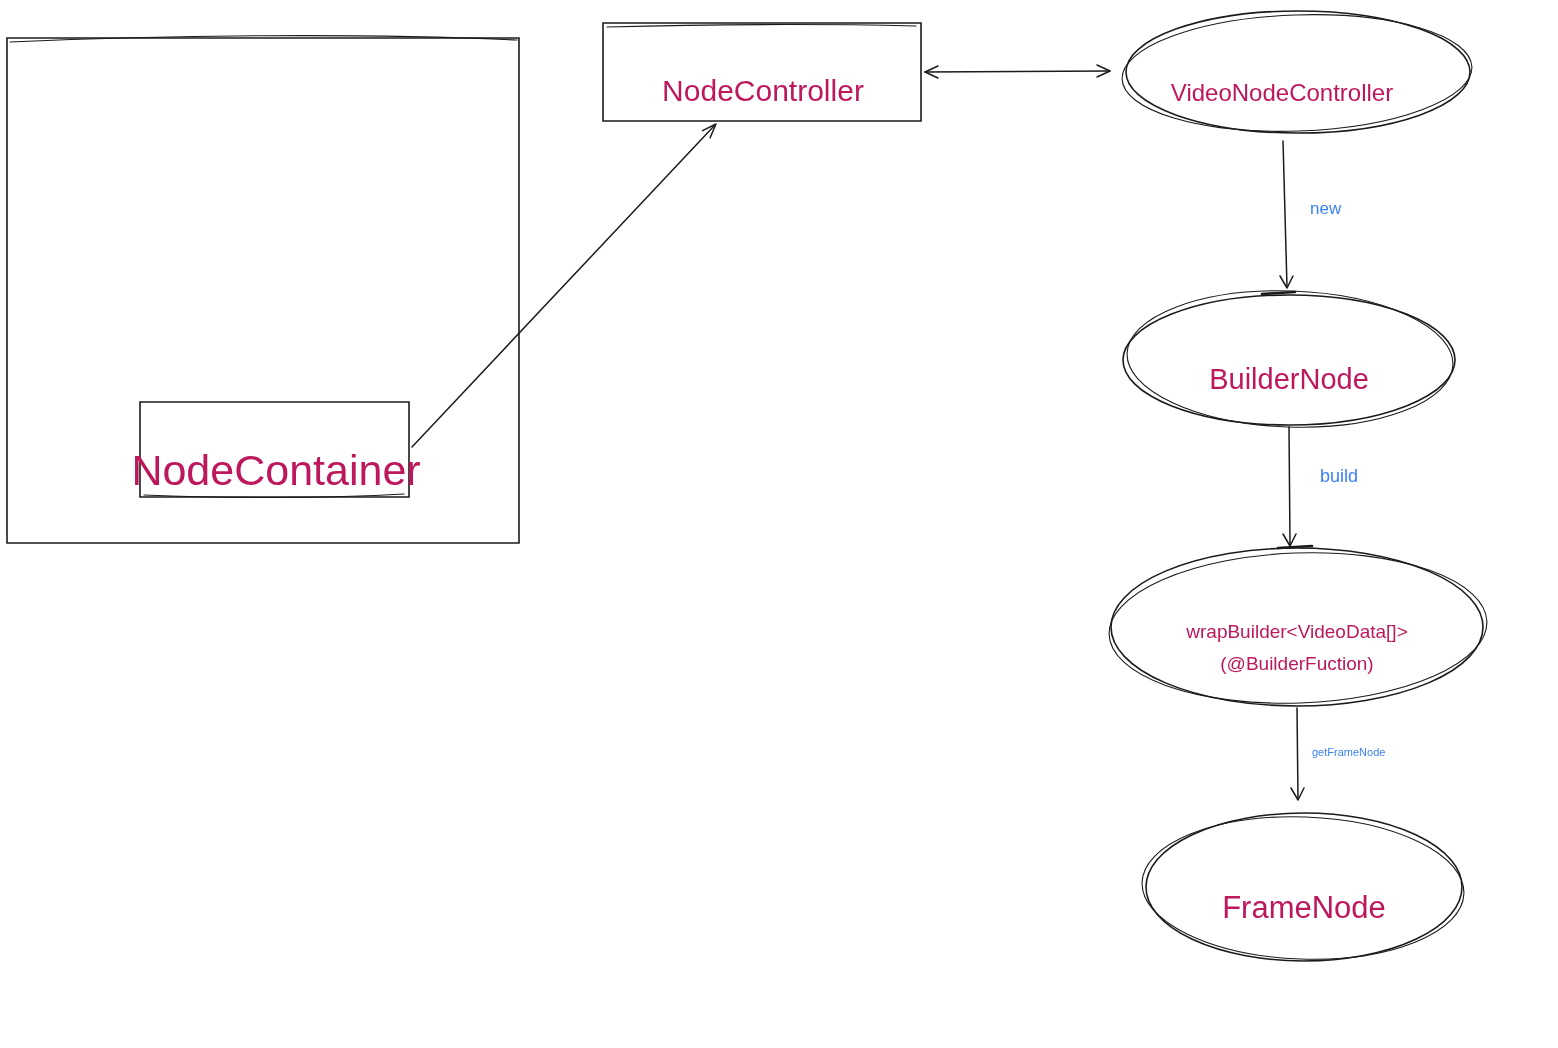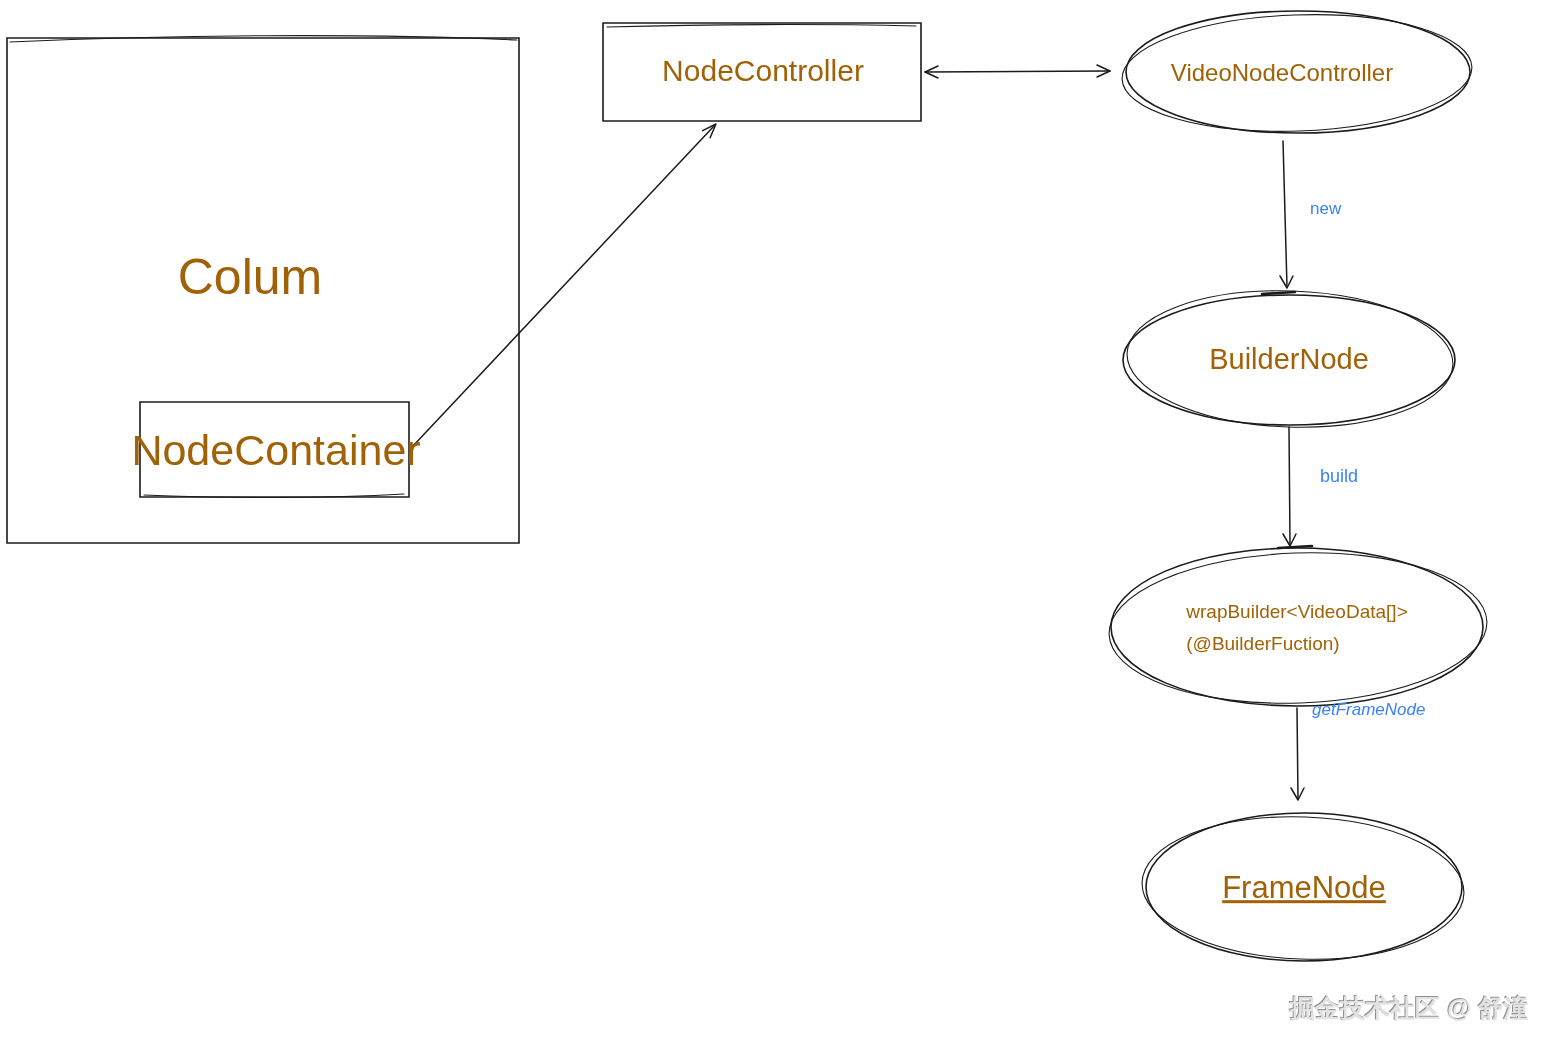--- a/index.html
+++ b/index.html
@@ -45,41 +45,42 @@
   }
   .junction {
     fill: none;
     stroke: #1b1b1b;
     stroke-width: 2.6;
     stroke-linecap: round;
   }
   .lbl {
     position: absolute;
     transform: translate(-50%, -50%);
-    color: #a16207;
+    color: #be185d;
     white-space: nowrap;
-    text-align: left;
+    text-align: center;
     line-height: 1.15;
+    margin-top: 20px;
   }
   .edge-lbl {
     position: absolute;
     transform: translate(0, -50%);
     color: #3b82f6;
     white-space: nowrap;
   }
   .lbl-colum            { left: 250px;  top: 278px; font-size: 50px; }
   .lbl-node-container   { left: 276px;  top: 451px; font-size: 43px; }
   .lbl-node-controller  { left: 763px;  top: 71px;  font-size: 30px; }
   .lbl-video-node-controller { left: 1282px; top: 73px; font-size: 24px; }
   .lbl-builder-node     { left: 1289px; top: 360px; font-size: 29px; }
   .lbl-wrap-builder     { left: 1297px; top: 628px; font-size: 19px; line-height: 32px; }
-  .lbl-frame-node       { left: 1304px; top: 888px; font-size: 31px; text-decoration: underline; }
+  .lbl-frame-node       { left: 1304px; top: 888px; font-size: 31px; }
   .lbl-new              { left: 1310px; top: 209px; font-size: 17px; }
   .lbl-build            { left: 1320px; top: 476px; font-size: 18px; }
-  .lbl-get-frame-node   { left: 1312px; top: 710px; font-size: 17px; font-style: italic; }
+  .lbl-get-frame-node   { left: 1312px; top: 752px; font-size: 11px; }
   .watermark {
     position: absolute;
     left: 1290px;
     top: 992px;
     font-size: 25px;
     font-weight: bold;
     white-space: nowrap;
     color: #e3e1e1;
     text-shadow: -1px -1px 0 #8f8f8f, 1px 1px 0 #ffffff;
   }
@@ -149,21 +150,20 @@
       <path class="junction" d="M1278,548 L1312,546"></path>
     </g>
 
     <g>
       <path class="arrow" d="M1297,708 L1298,799"></path>
       <path class="arrow" d="M1291,788 L1298,800 L1304,788"></path>
     </g>
 
   </svg>
 
-  <div class="lbl lbl-colum">Colum</div>
 
   <div class="lbl lbl-node-container">NodeContainer</div>
 
   <div class="lbl lbl-node-controller">NodeController</div>
 
   <div class="lbl lbl-video-node-controller">VideoNodeController</div>
 
   <div class="lbl lbl-builder-node">BuilderNode</div>
 
   <div class="lbl lbl-wrap-builder">
@@ -172,15 +172,14 @@
   </div>
 
   <div class="lbl lbl-frame-node">FrameNode</div>
 
   <div class="edge-lbl lbl-new">new</div>
 
   <div class="edge-lbl lbl-build">build</div>
 
   <div class="edge-lbl lbl-get-frame-node">getFrameNode</div>
 
-  <div class="watermark">掘金技术社区 @ 舒潼</div>
 
 </div>
 
 </body></html>

